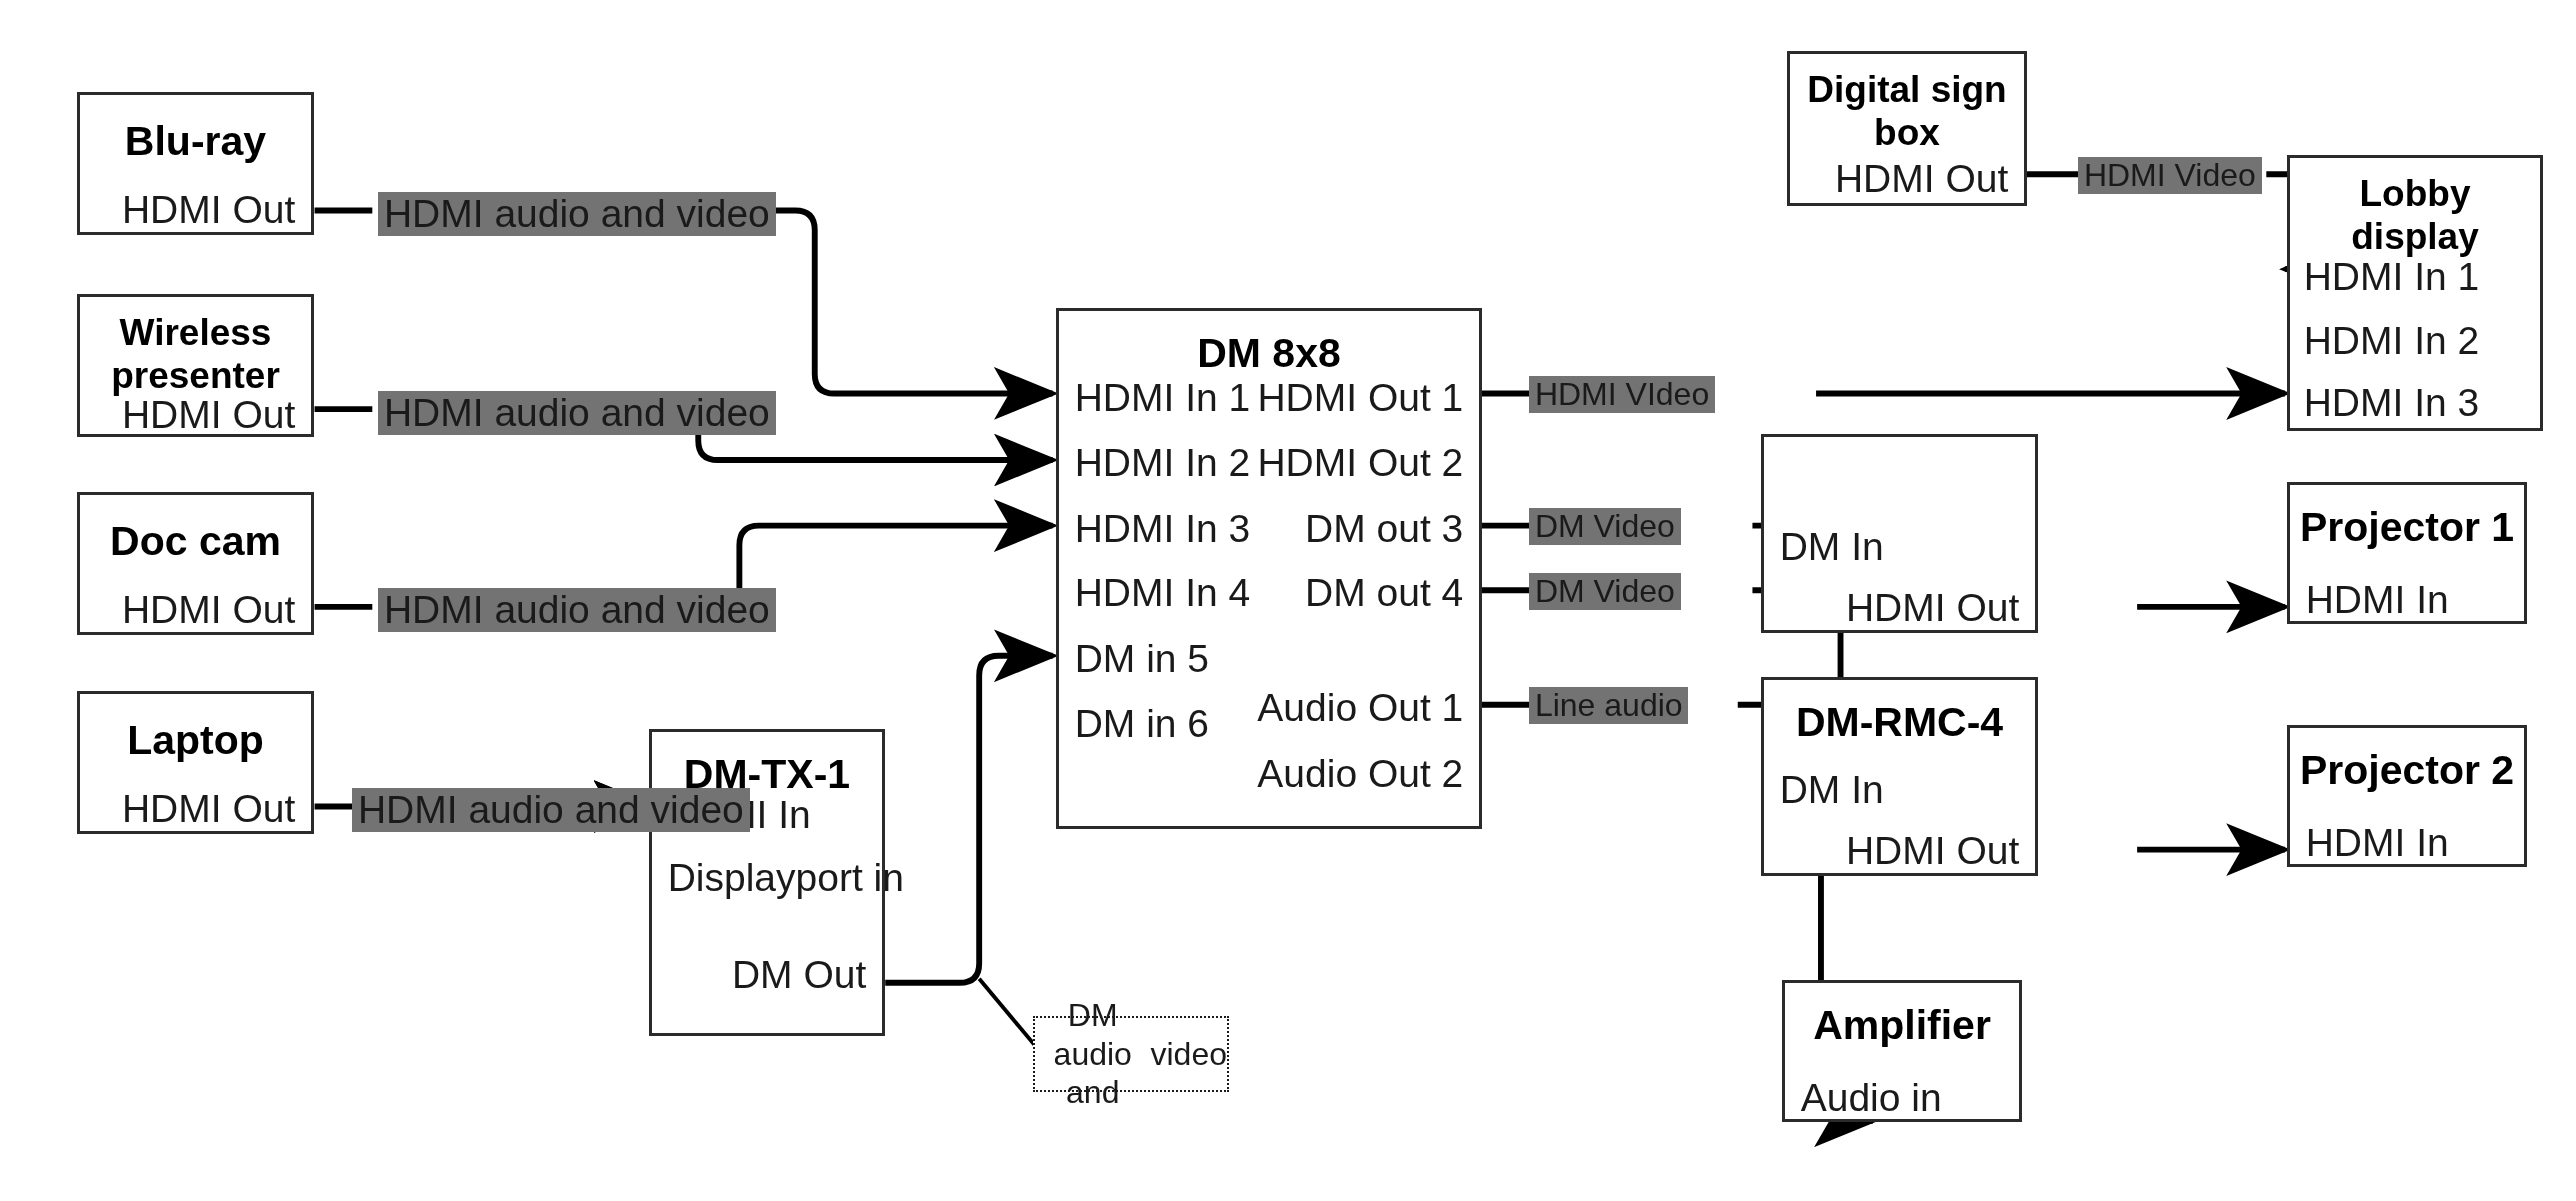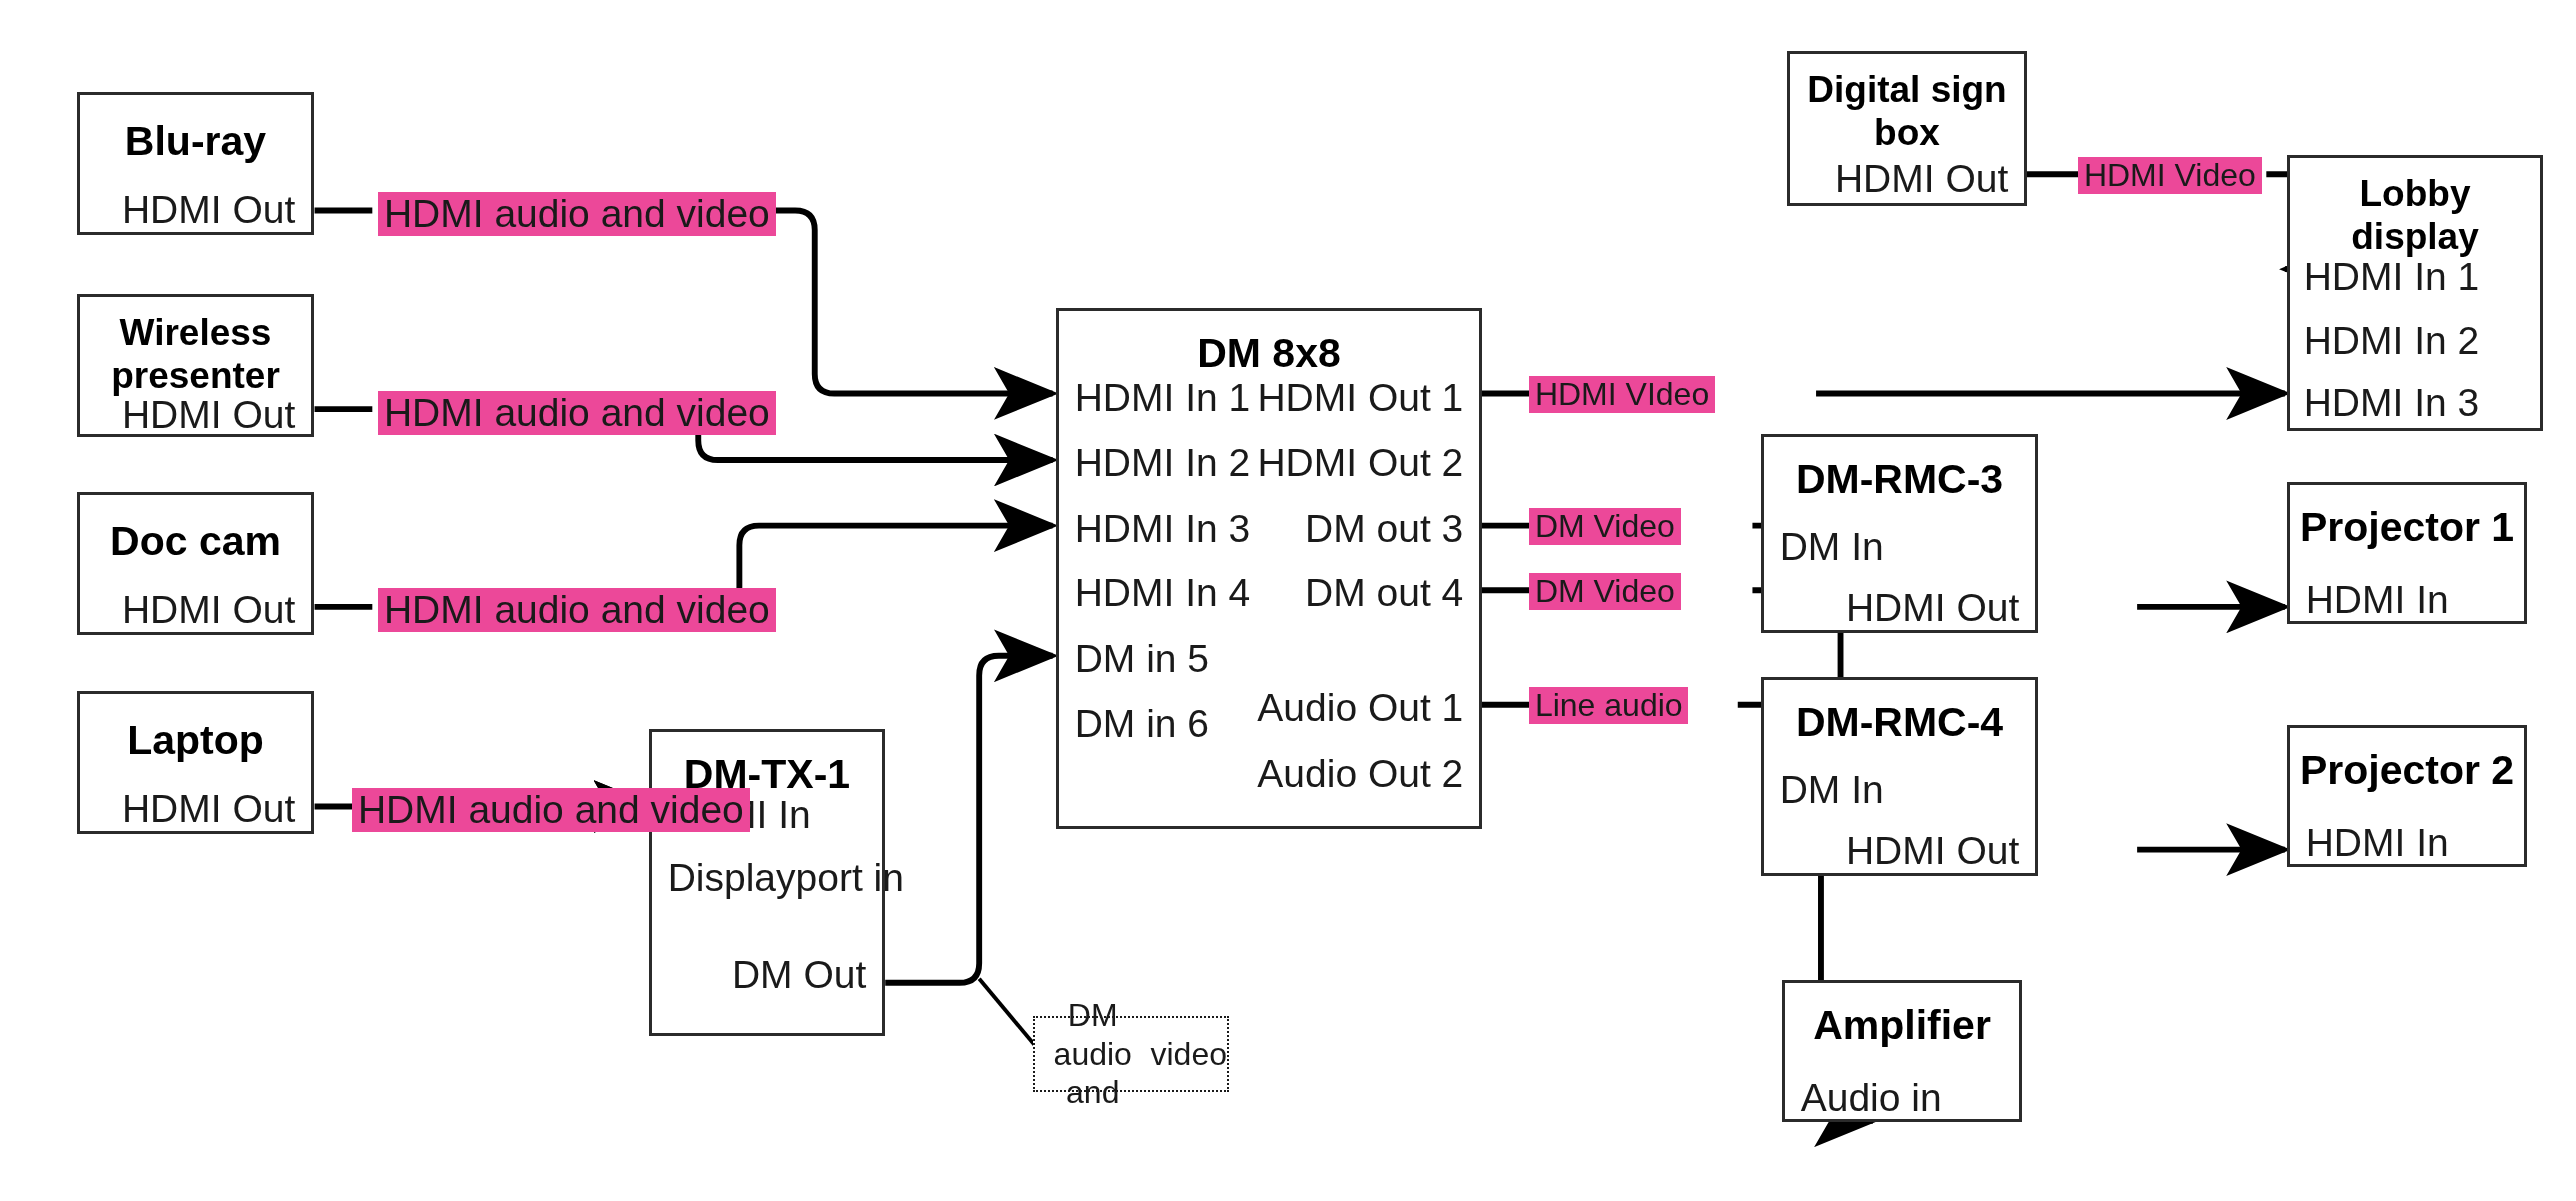--- a/index.html
+++ b/index.html
@@ -6,21 +6,21 @@
   body{font-family:"Liberation Sans", sans-serif;}
   #stage{position:relative;width:2576px;height:1201px;background:#ffffff;overflow:hidden;}
   #wires{position:absolute;left:0;top:0;width:2576px;height:1201px;}
   .node{position:absolute;box-sizing:border-box;background:#ffffff;border:3.9px solid #2b2b2b;}
   .node .title{position:absolute;left:0;right:0;text-align:center;font-weight:bold;color:#000;line-height:1.18;}
   .port{position:absolute;color:#1a1a1a;white-space:nowrap;}
   .port.l{text-align:left;}
   .port.r{text-align:right;}
   .callout{position:absolute;box-sizing:border-box;border:2.9px dotted #1a1a1a;background:#ffffff;
            display:flex;align-items:center;justify-content:center;text-align:center;line-height:1.2;color:#1a1a1a;}
-  .elabel{position:absolute;color:#1a1a1a;white-space:nowrap;background:#ec4899;padding:0 5.9px;}
+  .elabel{position:absolute;color:#1a1a1a;white-space:nowrap;background:#737373;padding:0 5.9px;}
   .f42{font-size:41px;}
   .f40{font-size:39px;}
   .f38{font-size:37px;}
   .f34{font-size:39px;}
   .f33{font-size:32px;}
 </style>
 </head>
 <body>
 
 <div id="stage">
@@ -116,21 +116,20 @@
 
   <div class="node" style="left:2287px;top:155px;width:256px;height:276px;">
     <div class="title f38" style="top:13.7px;">Lobby</div>
     <div class="title f38" style="top:57px;">display</div>
     <div class="port l f40" style="left:13.7px;top:97px;">HDMI In 1</div>
     <div class="port l f40" style="left:13.7px;top:161px;">HDMI In 2</div>
     <div class="port l f40" style="left:13.7px;top:223px;">HDMI In 3</div>
   </div>
 
   <div class="node" style="left:1761px;top:434px;width:277px;height:199px;">
-    <div class="title f42" style="top:17.6px;">DM-RMC-3</div>
     <div class="port l f40" style="left:15.7px;top:88px;">DM In</div>
     <div class="port r f40" style="right:15.7px;top:149px;">HDMI Out</div>
   </div>
 
   <div class="node" style="left:1761px;top:677px;width:277px;height:199px;">
     <div class="title f42" style="top:17.6px;">DM-RMC-4</div>
     <div class="port l f40" style="left:15.7px;top:88px;">DM In</div>
     <div class="port r f40" style="right:15.7px;top:149px;">HDMI Out</div>
   </div>
 

